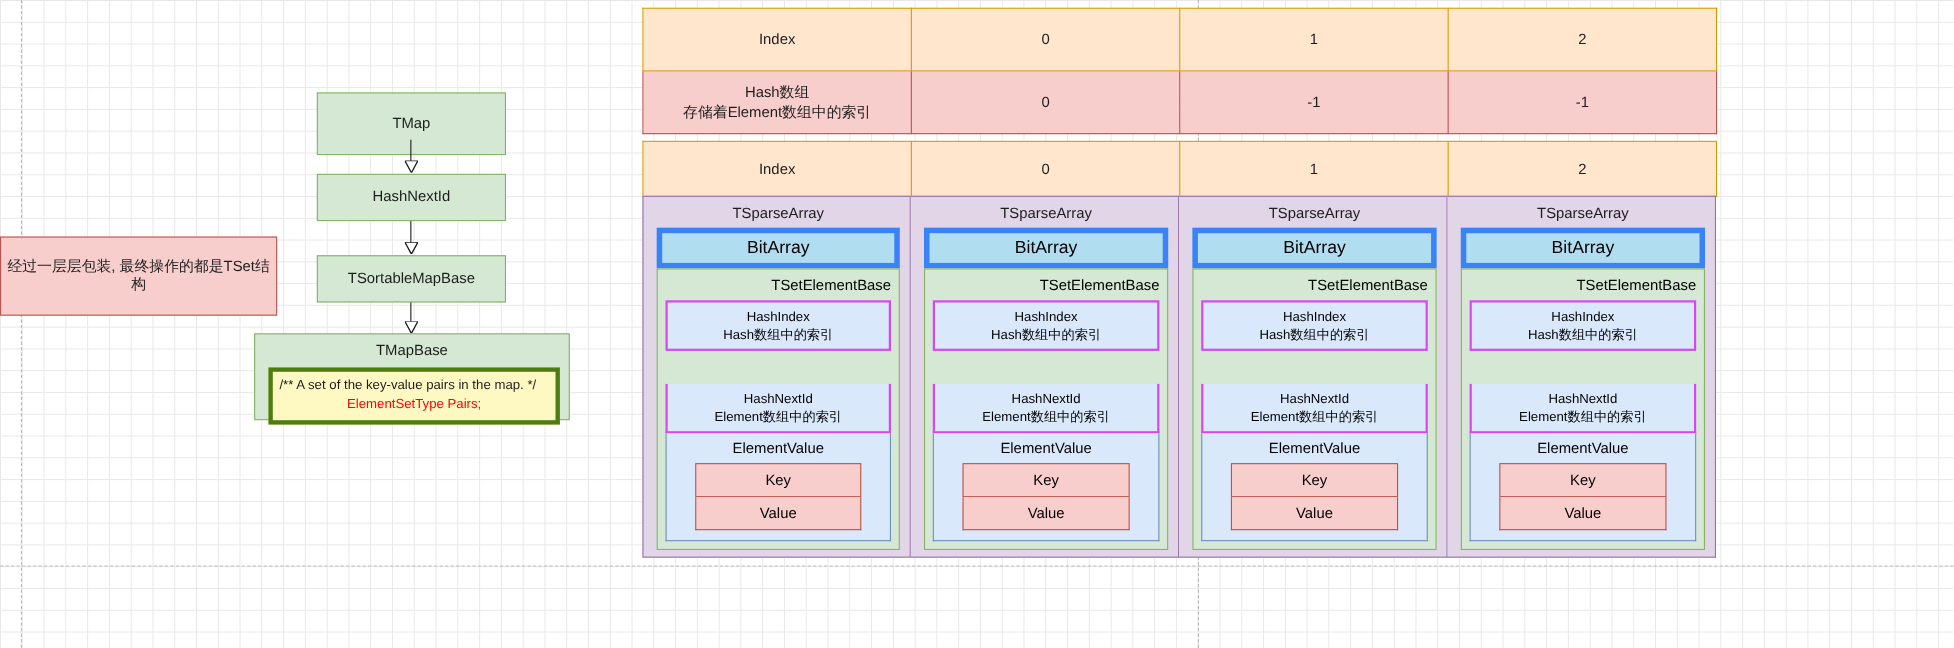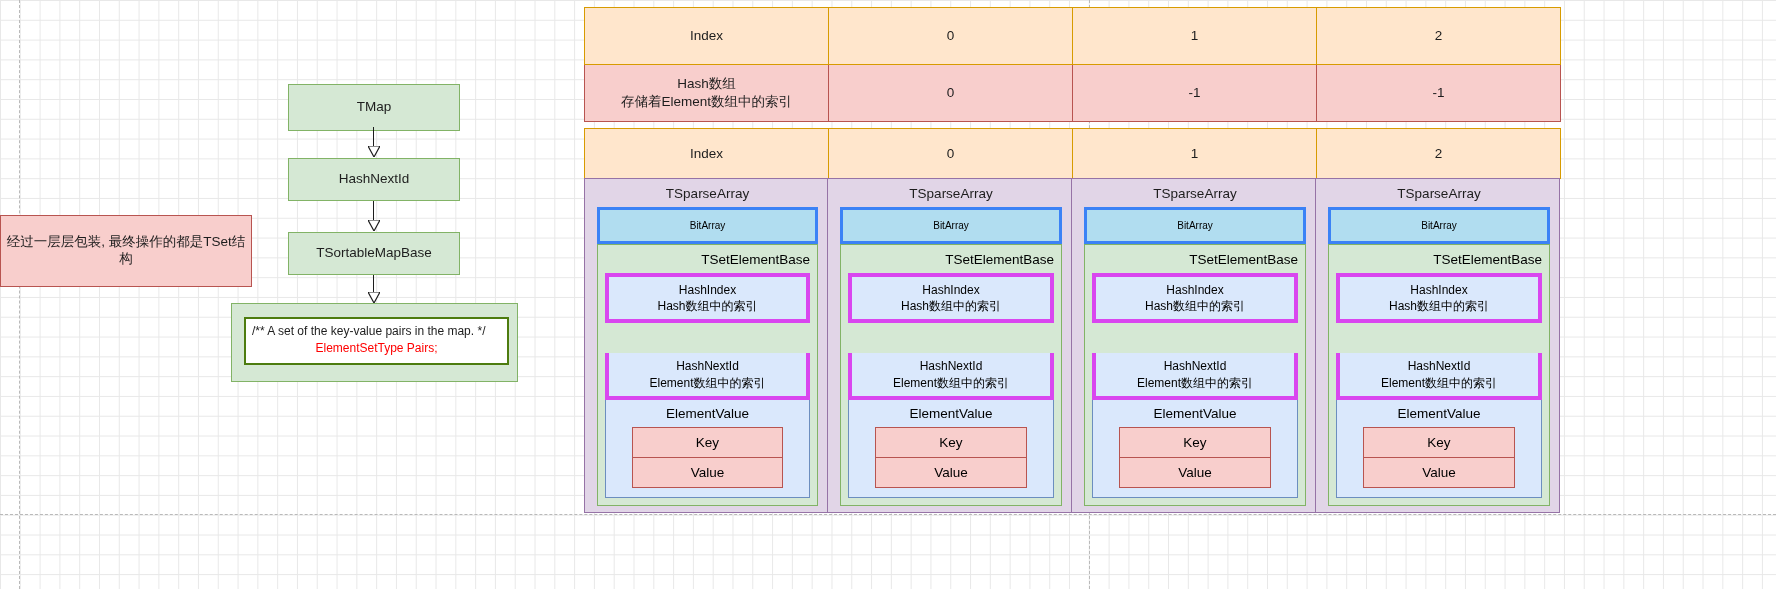--- a/index.html
+++ b/index.html
@@ -44,31 +44,31 @@
   .arrow-line {
     position: absolute; width: 0;
     border-left: 1.4px solid #1d1d1d;
   }
   .arrow-head-outline {
     position: absolute;
     width: 12px; height: 11px;
   }
 
   
-  #tmap       { left: 288px; top: 84px;  width: 172px; height: 47px; }
+  #tmap       { left: 288px; top: 84px;  width: 172px; height: 57px; }
   #tmultimap  { left: 288px; top: 158px; width: 172px; height: 43px; }
   #tsortable  { left: 288px; top: 232px; width: 172px; height: 43px; }
   #tmapbase   {
     left: 231px; top: 303px; width: 287px; height: 79px;
     display: block; padding-top: 7px;
   }
   #tmapbase .title { font-size: 13.5px; text-align: center; }
   #codebox {
     margin: 6px 8px 0 12px;
-    background: #ffffff; border: 2px solid #4d7c0f;
+    background: #fef9c3; border: 4px solid #4d7c0f;
     padding: 4px 6px 5px 6px;
     font-size: 12px; line-height: 1.45;
     text-align: left;
   }
   #codebox .cmt { color: #1d1d1d; display: block; }
   #codebox .decl { color: #ff0000; display: block; text-align: center; }
 
   #note {
     left: 0px; top: 215px; width: 252px; height: 72px;
     font-size: 13.5px;
@@ -104,36 +104,36 @@
     background: #e1d5e7; border: 1px solid #9673a6;
     padding: 4px 2px 6px 5px;
     display: flex; flex-direction: column;
   }
   .sparse-col + .sparse-col { border-left: none; }
   .sparse-title {
     text-align: center; font-size: 13.5px; color: #1d1d1d;
     padding: 3px 0 6px 0;
   }
   .bitarray {
-    background: #b1ddf0; border: 3px solid #3b82f6;
+    background: #b1ddf0; border: 5px solid #3b82f6;
     height: 37px; margin: 0 7px;
     display: flex; align-items: center; justify-content: center;
-    font-size: 10px;
+    font-size: 16px;
   }
   .tset {
     background: #d5e8d4; border: 1px solid #82b366;
     margin: 0 7px; padding: 4px 7px 7px 7px;
     flex: 1;
     display: flex; flex-direction: column;
   }
   .tset-title {
     text-align: right; font-size: 13.5px; padding: 3px 0 6px 0;
   }
   .field {
-    background: #dae8fc; border: 4px solid #d946ef;
+    background: #dae8fc; border: 2px solid #d946ef;
     text-align: center; font-size: 12px; line-height: 1.35;
     padding: 5px 2px;
   }
   .field + .field { border-top: none; margin-top: 30px; }
   .evalue {
     background: #dae8fc; border: 1px solid #6c8ebf; border-top: none;
     padding: 5px 6px 9px 6px;
     flex: 1;
     display: flex; flex-direction: column;
   }
@@ -179,20 +179,21 @@
   <div class="node green" id="tsortable">
     <span>TSortableMapBase</span>
   </div>
 
   <div class="arrow-line" style="left:373px; top:275px; height:19px;"></div>
   <svg class="arrow-head-outline" style="left:368px; top:292px;" viewBox="0 0 12 11">
     <polygon points="0,0 12,0 6,11" fill="#ffffff" stroke="#1d1d1d" stroke-width="1.2"></polygon>
   </svg>
 
   <div class="node green" id="tmapbase">
+    <div class="title">TMapBase</div>
     <div id="codebox">
       <span class="cmt">/** A set of the key-value pairs in the map. */</span>
       <span class="decl">ElementSetType Pairs;</span>
     </div>
   </div>
 
   <table class="tbl" id="hash-table">
     <tbody>
         <tr>
       <td class="idx lbl">Index</td>

